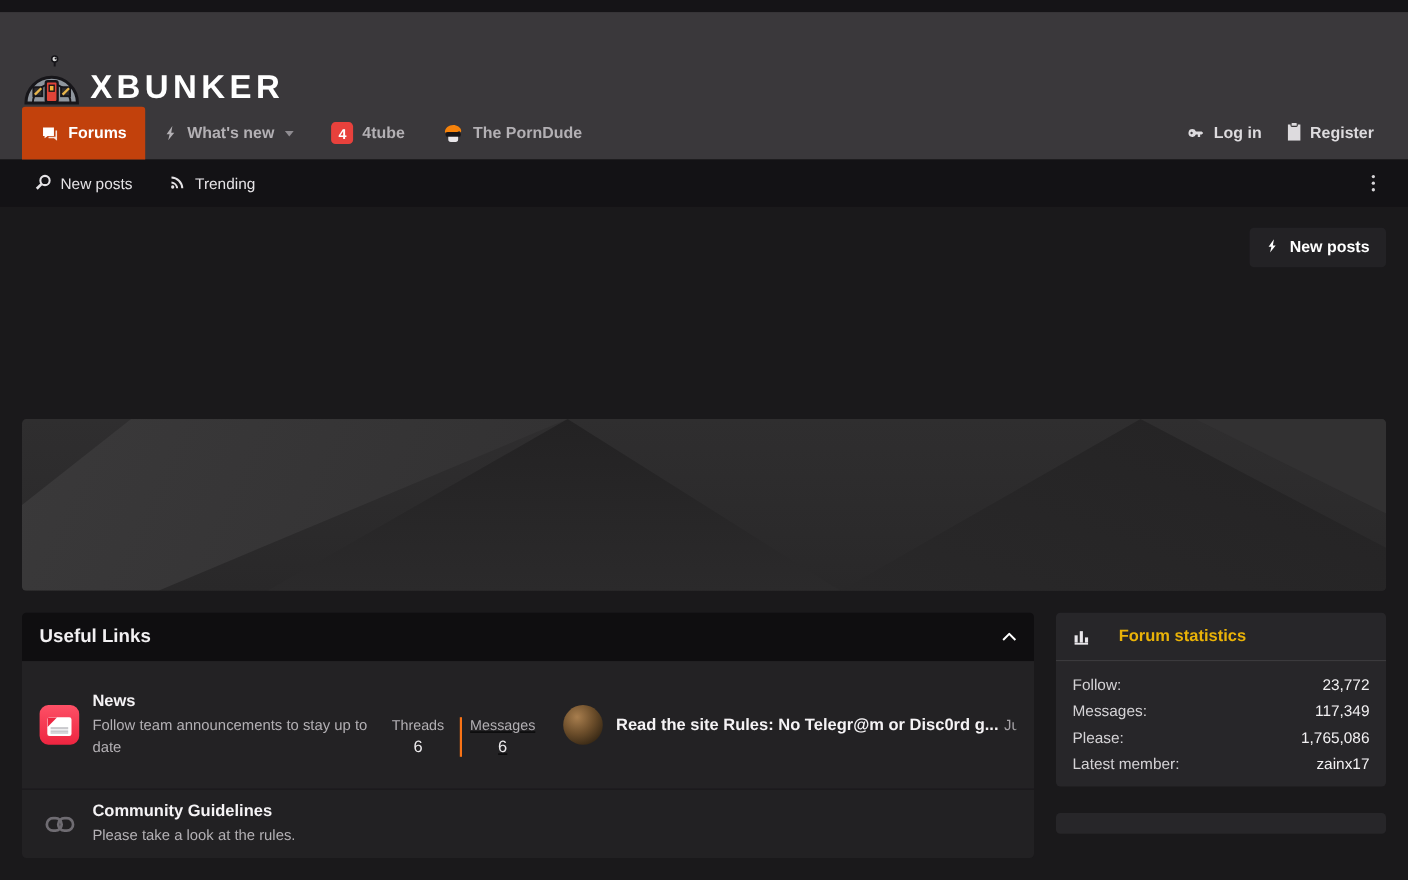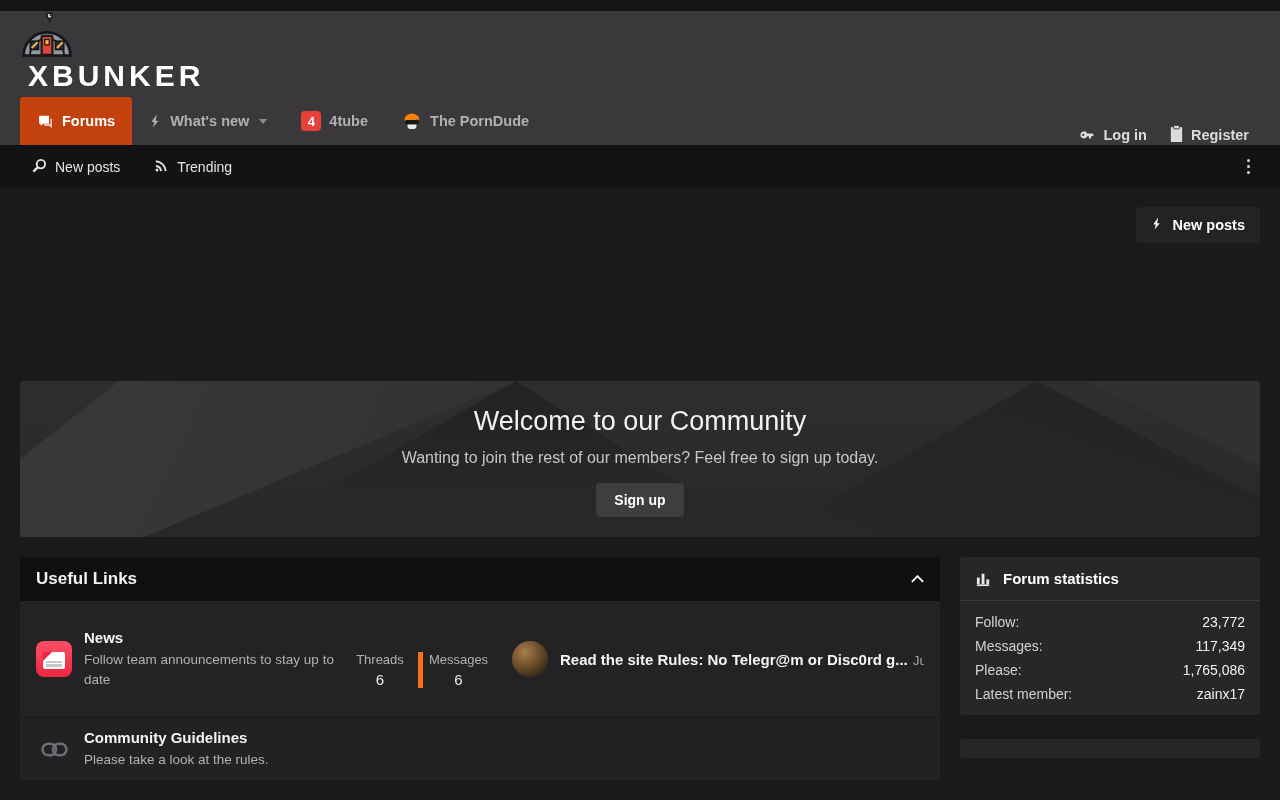--- a/index.html
+++ b/index.html
@@ -5,21 +5,21 @@
   * { margin:0; padding:0; box-sizing:border-box; }
   html,body { width:1280px; height:800px; }
   body {
     background:#1a191b;
     font-family:"Liberation Sans", sans-serif;
     overflow:hidden;
     position:relative;
   }
   .topbar { height:11px; background:#151417; }
   .header { background:#3a383b; padding:0 20px; }
-  .logo-row { height:86px; display:flex; align-items:flex-start;flex-direction:column; }
+  .logo-row { height:86px; display:flex; align-items:flex-end; }
   .logo-icon { width:54px; height:48px; display:block; }
   .wordmark {
     color:#ffffff; font-size:30px; font-weight:800; letter-spacing:4px;
     margin-left:8px; user-select:none;
   }
   
   .tab-row { height:48px; display:flex; justify-content:space-between; align-items:stretch; }
   .tabs { display:flex; align-items:stretch; }
   .tab {
     display:flex; align-items:center; gap:8px; padding:0 17px;
@@ -29,21 +29,21 @@
   .tab .icon { display:flex; align-items:center; }
   .badge-4 {
     width:20px; height:20px; background:#e8413c; border-radius:4px;
     color:#fff; font-weight:700; font-size:13px;
     display:flex; align-items:center; justify-content:center;
   }
   .chev-down {
     width:0; height:0; border-left:4px solid transparent; border-right:4px solid transparent;
     border-top:5px solid #8f8c91; margin-left:2px;
   }
-  .auth { display:flex; align-items:flex-end; }
+  .auth { display:flex; align-items:center; }
   .auth-item {
     display:flex; align-items:center; gap:7px; padding:0 11px;
     color:#dddbde; font-size:14.5px; font-weight:600; cursor:pointer;
   }
   
   .subnav {
     height:43px; background:#131215; display:flex; align-items:center;
     justify-content:space-between; padding:0 20px;
   }
   .subnav-items { display:flex; gap:10px; }
@@ -105,21 +105,21 @@
   .news-icon .fold {
     position:absolute; left:0; top:0; width:9px; height:9px; background:#ee2540;
     clip-path:polygon(0 0,100% 0,0 100%);
   }
   .news-icon .ln { position:absolute; left:3px; right:3px; height:1.5px; background:#c9c9cd; }
   .node-main { margin-left:12px; width:258px; flex:none; }
   .node-title { color:#f5f3f5; font-size:15px; font-weight:700; cursor:pointer; }
   .node-desc { color:#b3b0b4; font-size:13.5px; line-height:1.45; margin-top:4px; }
   .node-stats { display:flex; flex:none;margin-top:21px; }
   .stat-col { width:76px; text-align:center; }
-  .stat-col + .stat-col { border-left:5px solid #f97316; }
+  .stat-col + .stat-col { border-left:2px solid #f97316;text-decoration:underline; }
   .stat-name { color:#b3b0b4; font-size:13px; }
   .stat-num { color:#eceaec; font-size:15px; margin-top:4px; }
   .latest { display:flex; align-items:center; margin-left:18px; flex:1; min-width:0; }
   .avatar {
     width:36px; height:36px; border-radius:50%; flex:none; cursor:pointer;
     background:radial-gradient(circle at 35% 30%, #a87e4e, #6b4d2a 45%, #3a2a16 78%, #241a0e);
   }
   .latest-text { margin-left:12px; white-space:nowrap; overflow:hidden; font-size:0; }
   .latest-title { color:#f5f3f5; font-size:15px; font-weight:700; cursor:pointer; }
   .latest-meta { color:#a5a2a6; font-size:13.5px; margin-left:5px; }
@@ -128,22 +128,22 @@
     background:#222123; border-top:1px solid #1a191b; border-radius:0 0 4px 4px;
     display:flex; align-items:center; padding:10px 16px; height:63px;
   }
   .link-icon { width:36px; flex:none; color:#6f6c72; display:flex; justify-content:center; }
   .guide-main { margin-left:12px; }
   
   .promo-header { margin-top:23px; }
   
   .card { background:#272629; border-radius:4px; overflow:hidden; }
   .card-header {
-    height:44px; display:flex; align-items:center; gap:11px; padding:0 15px;
-    border-bottom:1px solid #3b3a3d; color:#ffffff;
+    height:44px; display:flex; align-items:center; gap:25px; padding:0 15px;
+    border-bottom:1px solid #3b3a3d; color:#eab308;
   }
   .card-title { font-size:15px; font-weight:700; }
   .card-header .cicon { color:#e9e7ea; display:flex; }
   .stats-body { padding:9px 15px 9px; }
   .stat-row { height:24px; display:flex; justify-content:space-between; align-items:center; font-size:14px; }
   .stat-label { color:#d4d2d5; }
   .stat-value { color:#f2f0f2; }
   .tags-card { margin-top:24px; }
   .tags-body { height:19px; }
 </style>
@@ -267,25 +267,20 @@
       </span>
       <span>New posts</span>
     </button>
   </div>
 
   <div class="banner">
     <div class="shape shape-a"></div>
     <div class="shape shape-b"></div>
     <div class="shape shape-c"></div>
     <div class="shape shape-d"></div>
-    <div class="banner-inner">
-      <div class="banner-title">Welcome to our Community</div>
-      <div class="banner-sub">Wanting to join the rest of our members? Feel free to sign up today.</div>
-      <button class="signup-btn">Sign up</button>
-    </div>
   </div>
 
   <div class="main-row">
     <div class="col-left">
 
       <div class="panel-header">
         <span class="panel-title">Useful Links</span>
         <span class="chev-up">
           <svg width="13" height="8" viewBox="0 0 14 8" fill="none" stroke="currentColor" stroke-width="2">
             <path d="M1 7l6-6 6 6"></path>

